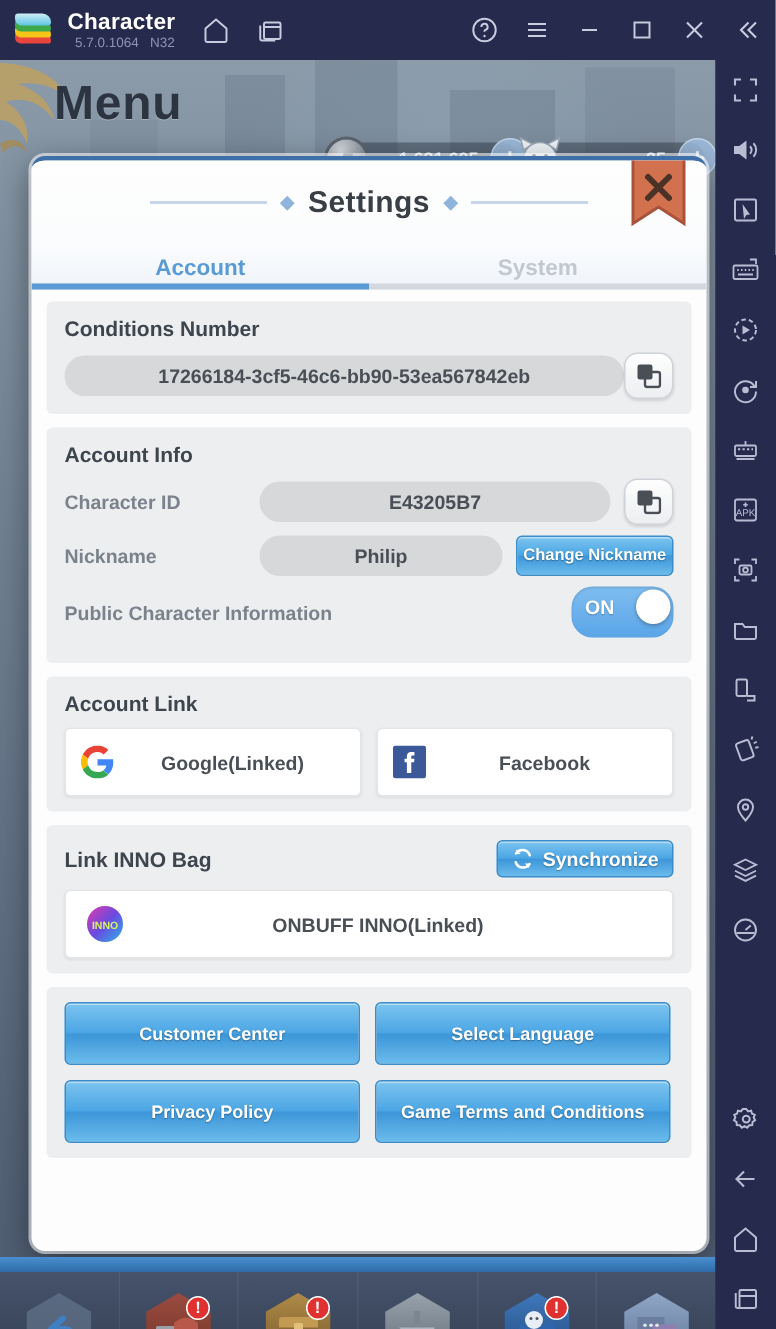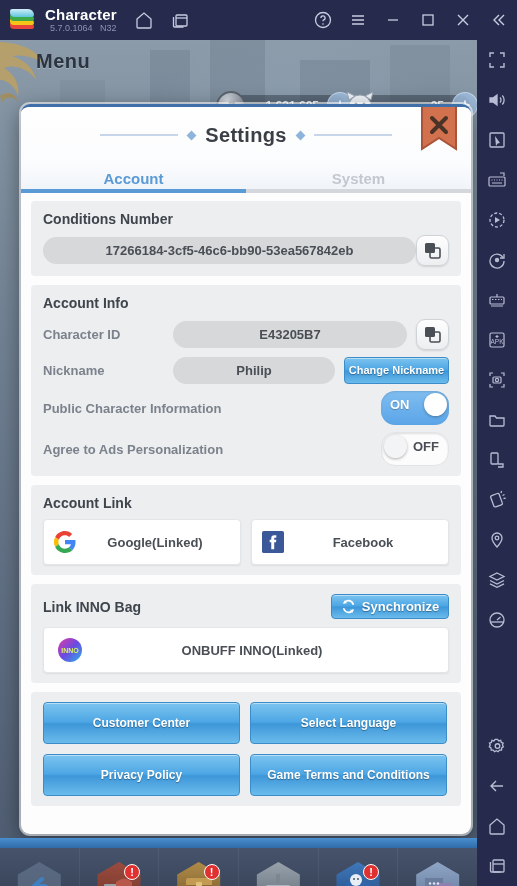--- a/index.html
+++ b/index.html
@@ -42,21 +42,21 @@
       linear-gradient(180deg,#8b9ba9 0%,#7d8d9d 18%,#6e7e90 40%,#5d6c80 70%,#4d5b70 100%);
   }
   .game-bg-shapes { position:absolute; inset:0; opacity:.35; }
   .gb { position:absolute; background:rgba(40,55,75,.35); }
 
   
   .ornate { position:absolute; left:-6px; top:0; width:70px; height:80px; opacity:.95; }
 
   
   .g-head { position:absolute; left:0; top:0; width:477px; height:50px; }
-  .g-title { position:absolute; left:36px; top:10px; font-size:20px;
+  .g-title { position:absolute; left:36px; top:10px; font-size:32px;
              font-weight:bold; color:#2b3440; letter-spacing:.5px;
              text-shadow:0 1px 0 rgba(255,255,255,.25); }
   .cur { position:absolute; height:22px; border-radius:11px;
          background:rgba(35,45,60,.42); display:flex; align-items:center; }
   .cur-a { left:225px; top:55px; width:120px; }
   .cur-b { left:355px; top:55px; width:115px; }
   .cur-val { flex:1; text-align:right; padding-right:26px; font-size:12px;
              font-weight:bold; color:#e8eef5; text-shadow:0 1px 1px rgba(0,0,0,.5); }
   .coin { position:absolute; left:-9px; top:-4px; width:30px; height:30px;
           border-radius:50%;
@@ -360,27 +360,20 @@
         </div>
 
         <div class="ai-row">
           <div class="lbl" style="width:auto;">Public Character Information</div>
           <div class="toggle on">
             <span class="t-txt">ON</span>
             <span class="knob"></span>
           </div>
         </div>
 
-        <div class="ai-row" style="margin-bottom:0;">
-          <div class="lbl" style="width:auto;">Agree to Ads Personalization</div>
-          <div class="toggle off">
-            <span class="t-txt">OFF</span>
-            <span class="knob"></span>
-          </div>
-        </div>
       </div>
 
       <div class="panel">
         <div class="panel-h">Account Link</div>
         <div class="link-row">
           <div class="link-card">
             <div class="ic">
               <svg width="22" height="22" viewBox="0 0 48 48">
                 <path fill="#EA4335" d="M24 9.5c3.5 0 6.6 1.2 9 3.6l6.7-6.7C35.6 2.6 30.2 0 24 0 14.6 0 6.5 5.4 2.6 13.2l7.8 6.1C12.3 13.3 17.6 9.5 24 9.5z"></path>
                 <path fill="#4285F4" d="M46.98 24.55c0-1.6-.15-3.15-.42-4.65H24v9.02h12.94c-.57 2.9-2.2 5.37-4.7 7.04l7.6 5.9c4.44-4.1 7.14-10.15 7.14-17.31z"></path>

